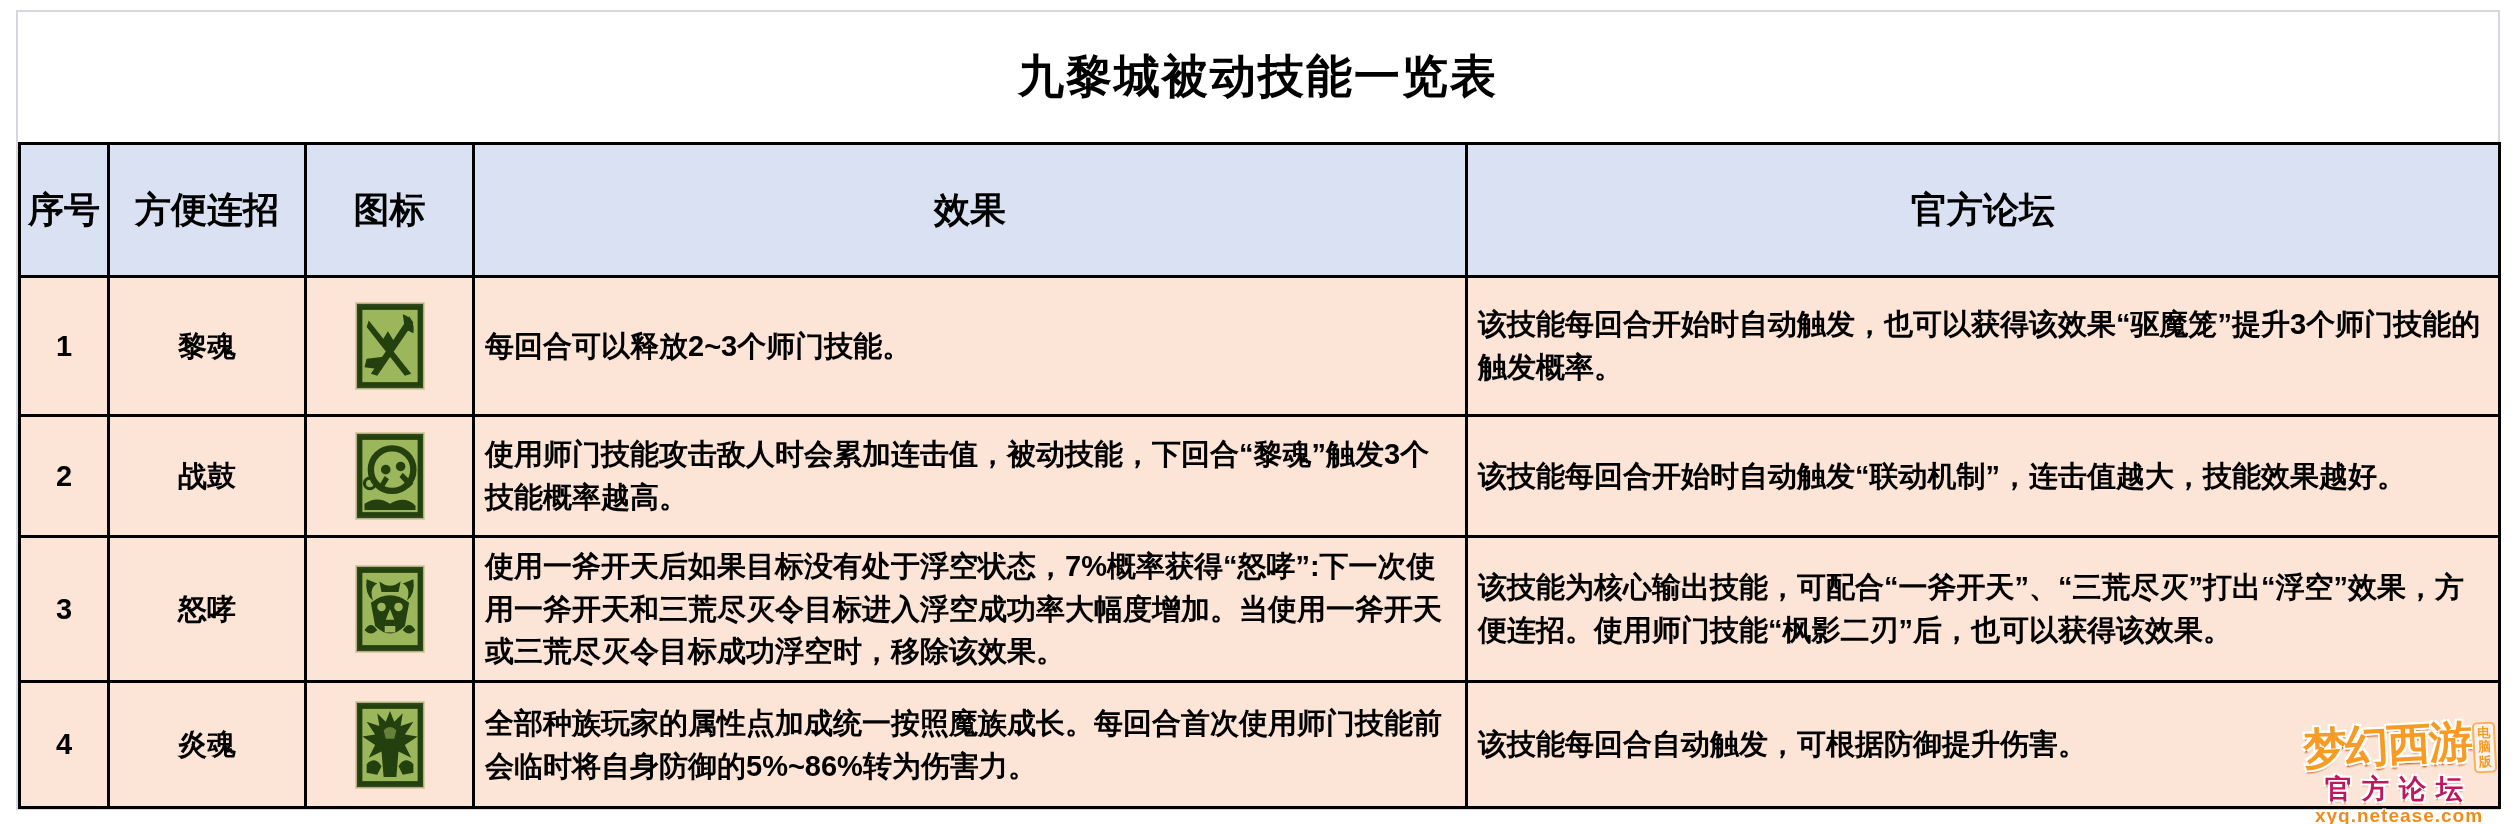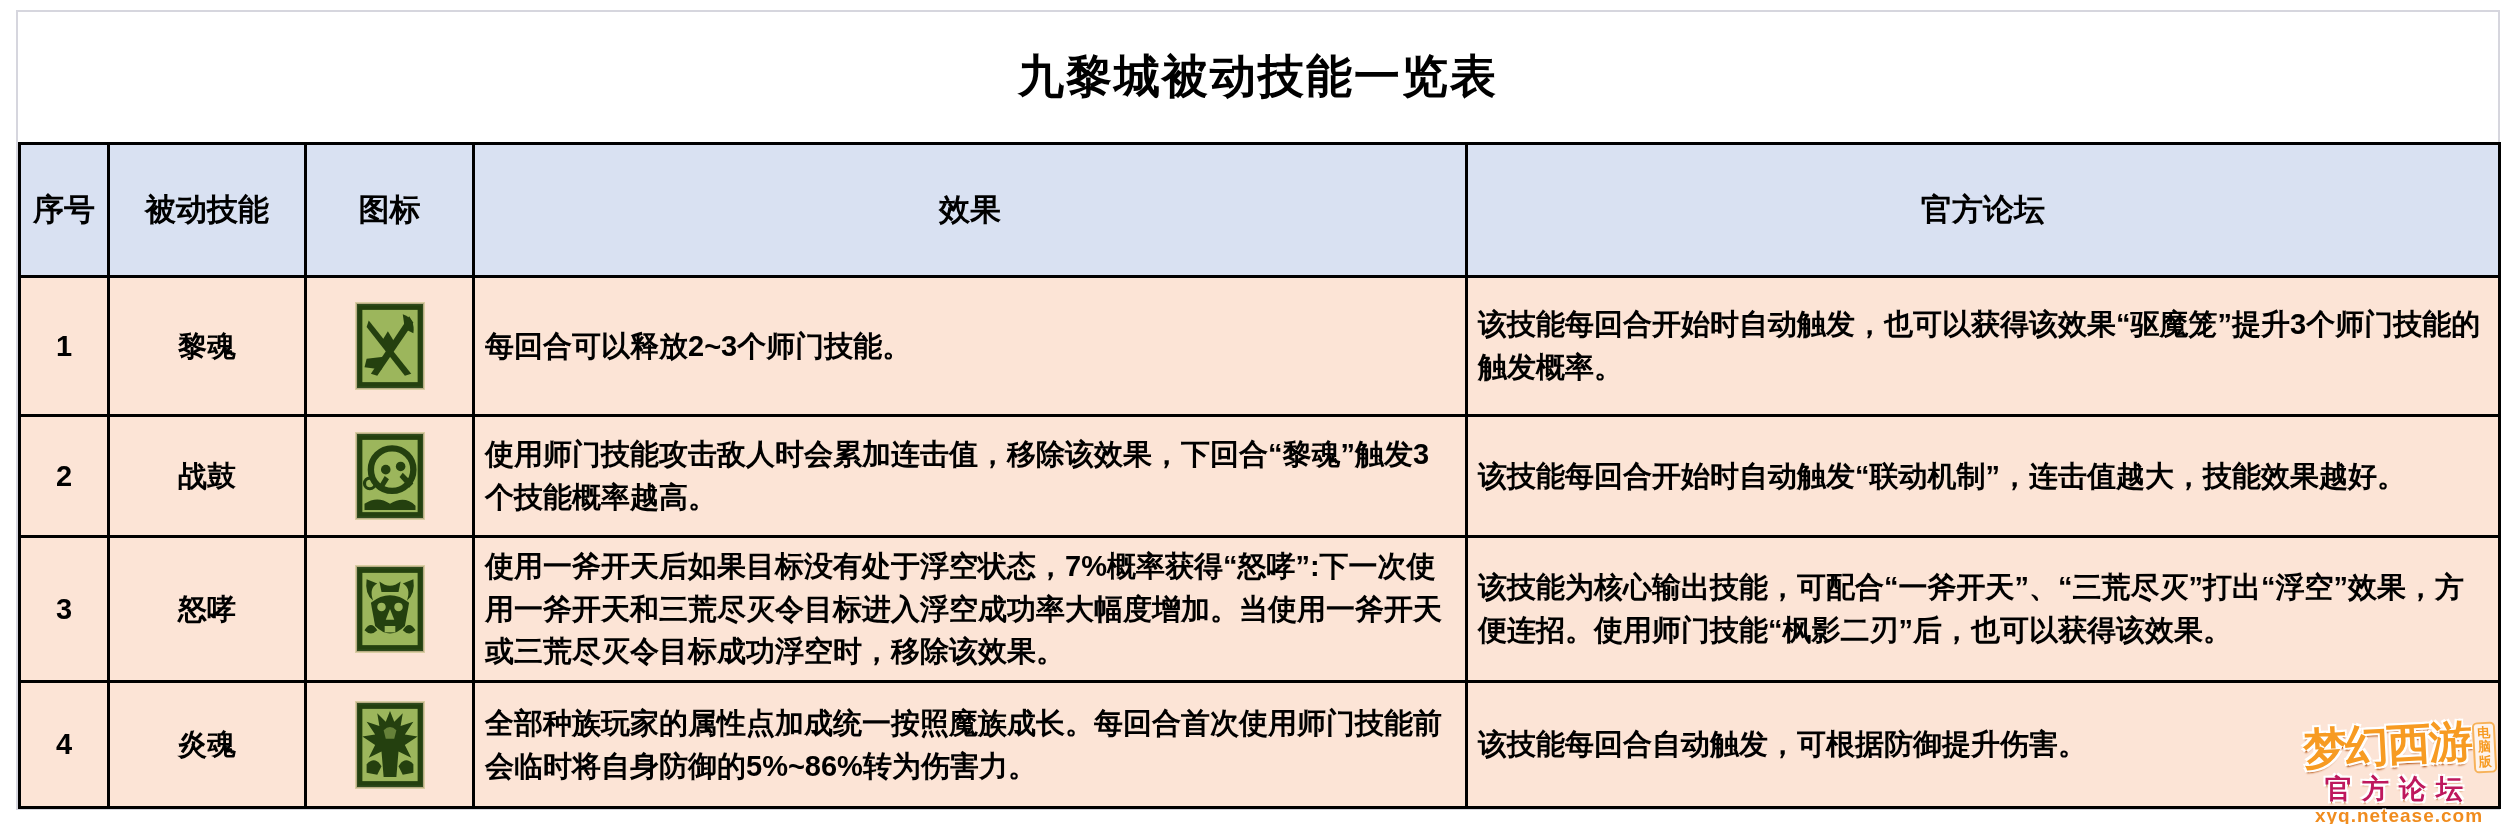--- a/index.html
+++ b/index.html
@@ -18,21 +18,21 @@
   .page-title{font-size:46px;font-weight:bold;letter-spacing:2px;}
   table.skill-table{
     border-collapse:collapse;table-layout:fixed;width:2480px;
     margin-left:0px;
   }
   .skill-table th,.skill-table td{
     border:3px solid #000;box-sizing:border-box;vertical-align:middle;
     font-weight:bold;
   }
   .skill-table th{
-    background:#d9e1f2;font-size:31px;text-align:center;padding:0 6px;
+    background:#d9e1f2;font-size:36px;text-align:center;padding:0 6px;
   }
   .skill-table td{
     background:#fce4d6;font-size:29px;line-height:1.48;padding:2px 10px;
   }
   td.c-center{text-align:center;padding:0 4px;}
   td.c-text{text-align:left;}
   tr.h-header{height:133px;}
   tr.h-r1{height:139px;}
   tr.h-r2{height:121px;}
   tr.h-r3{height:145px;}
@@ -80,21 +80,21 @@
     <colgroup>
       <col style="width:89px">
         <col style="width:197px">
         <col style="width:168px">
         <col style="width:993px">
         <col style="width:1033px">
     </colgroup>
     <thead>
       <tr class="h-header">
         <th>序号</th>
-        <th>被动技能</th>
+        <th>方便连招</th>
         <th>图标</th>
         <th>效果</th>
         <th>官方论坛</th>
       </tr>
     </thead>
     <tbody>
       <tr class="h-r1">
         <td class="c-center">1</td>
         <td class="c-center">黎魂</td>
         <td class="c-center">
@@ -124,21 +124,21 @@
               <circle cx="34" cy="34" r="20" fill="none" stroke="#24400f" stroke-width="6"></circle>
               <circle cx="28" cy="34" r="4.5" fill="#24400f"></circle>
               <circle cx="42" cy="31" r="4.5" fill="#24400f"></circle>
               <path d="M27 40 L20 52 L24 54 L31 43 Z" fill="#24400f"></path>
               <path d="M44 37 L54 47 L50 51 L41 41 Z" fill="#24400f"></path>
               <circle cx="13" cy="47" r="5" fill="none" stroke="#24400f" stroke-width="3"></circle>
               <path d="M8 66 Q20 58 32 66 Q46 58 56 68 L56 72 L8 72 Z" fill="#24400f"></path>
             </svg>
           </span>
         </td>
-        <td class="c-text">使用师门技能攻击敌人时会累加连击值，移除该效果，下回合“黎魂”触发3个技能概率越高。</td>
+        <td class="c-text">使用师门技能攻击敌人时会累加连击值，被动技能，下回合“黎魂”触发3个技能概率越高。</td>
         <td class="c-text">该技能每回合开始时自动触发“联动机制”，连击值越大，技能效果越好。</td>
       </tr>
       <tr class="h-r3">
         <td class="c-center">3</td>
         <td class="c-center">怒哮</td>
         <td class="c-center">
           <span class="skill-icon">
             <svg viewBox="0 0 64 80">
               <rect x="2" y="2" width="60" height="76" fill="#24400f"></rect>
               <rect x="6" y="6" width="52" height="68" fill="#9cb65c"></rect>

